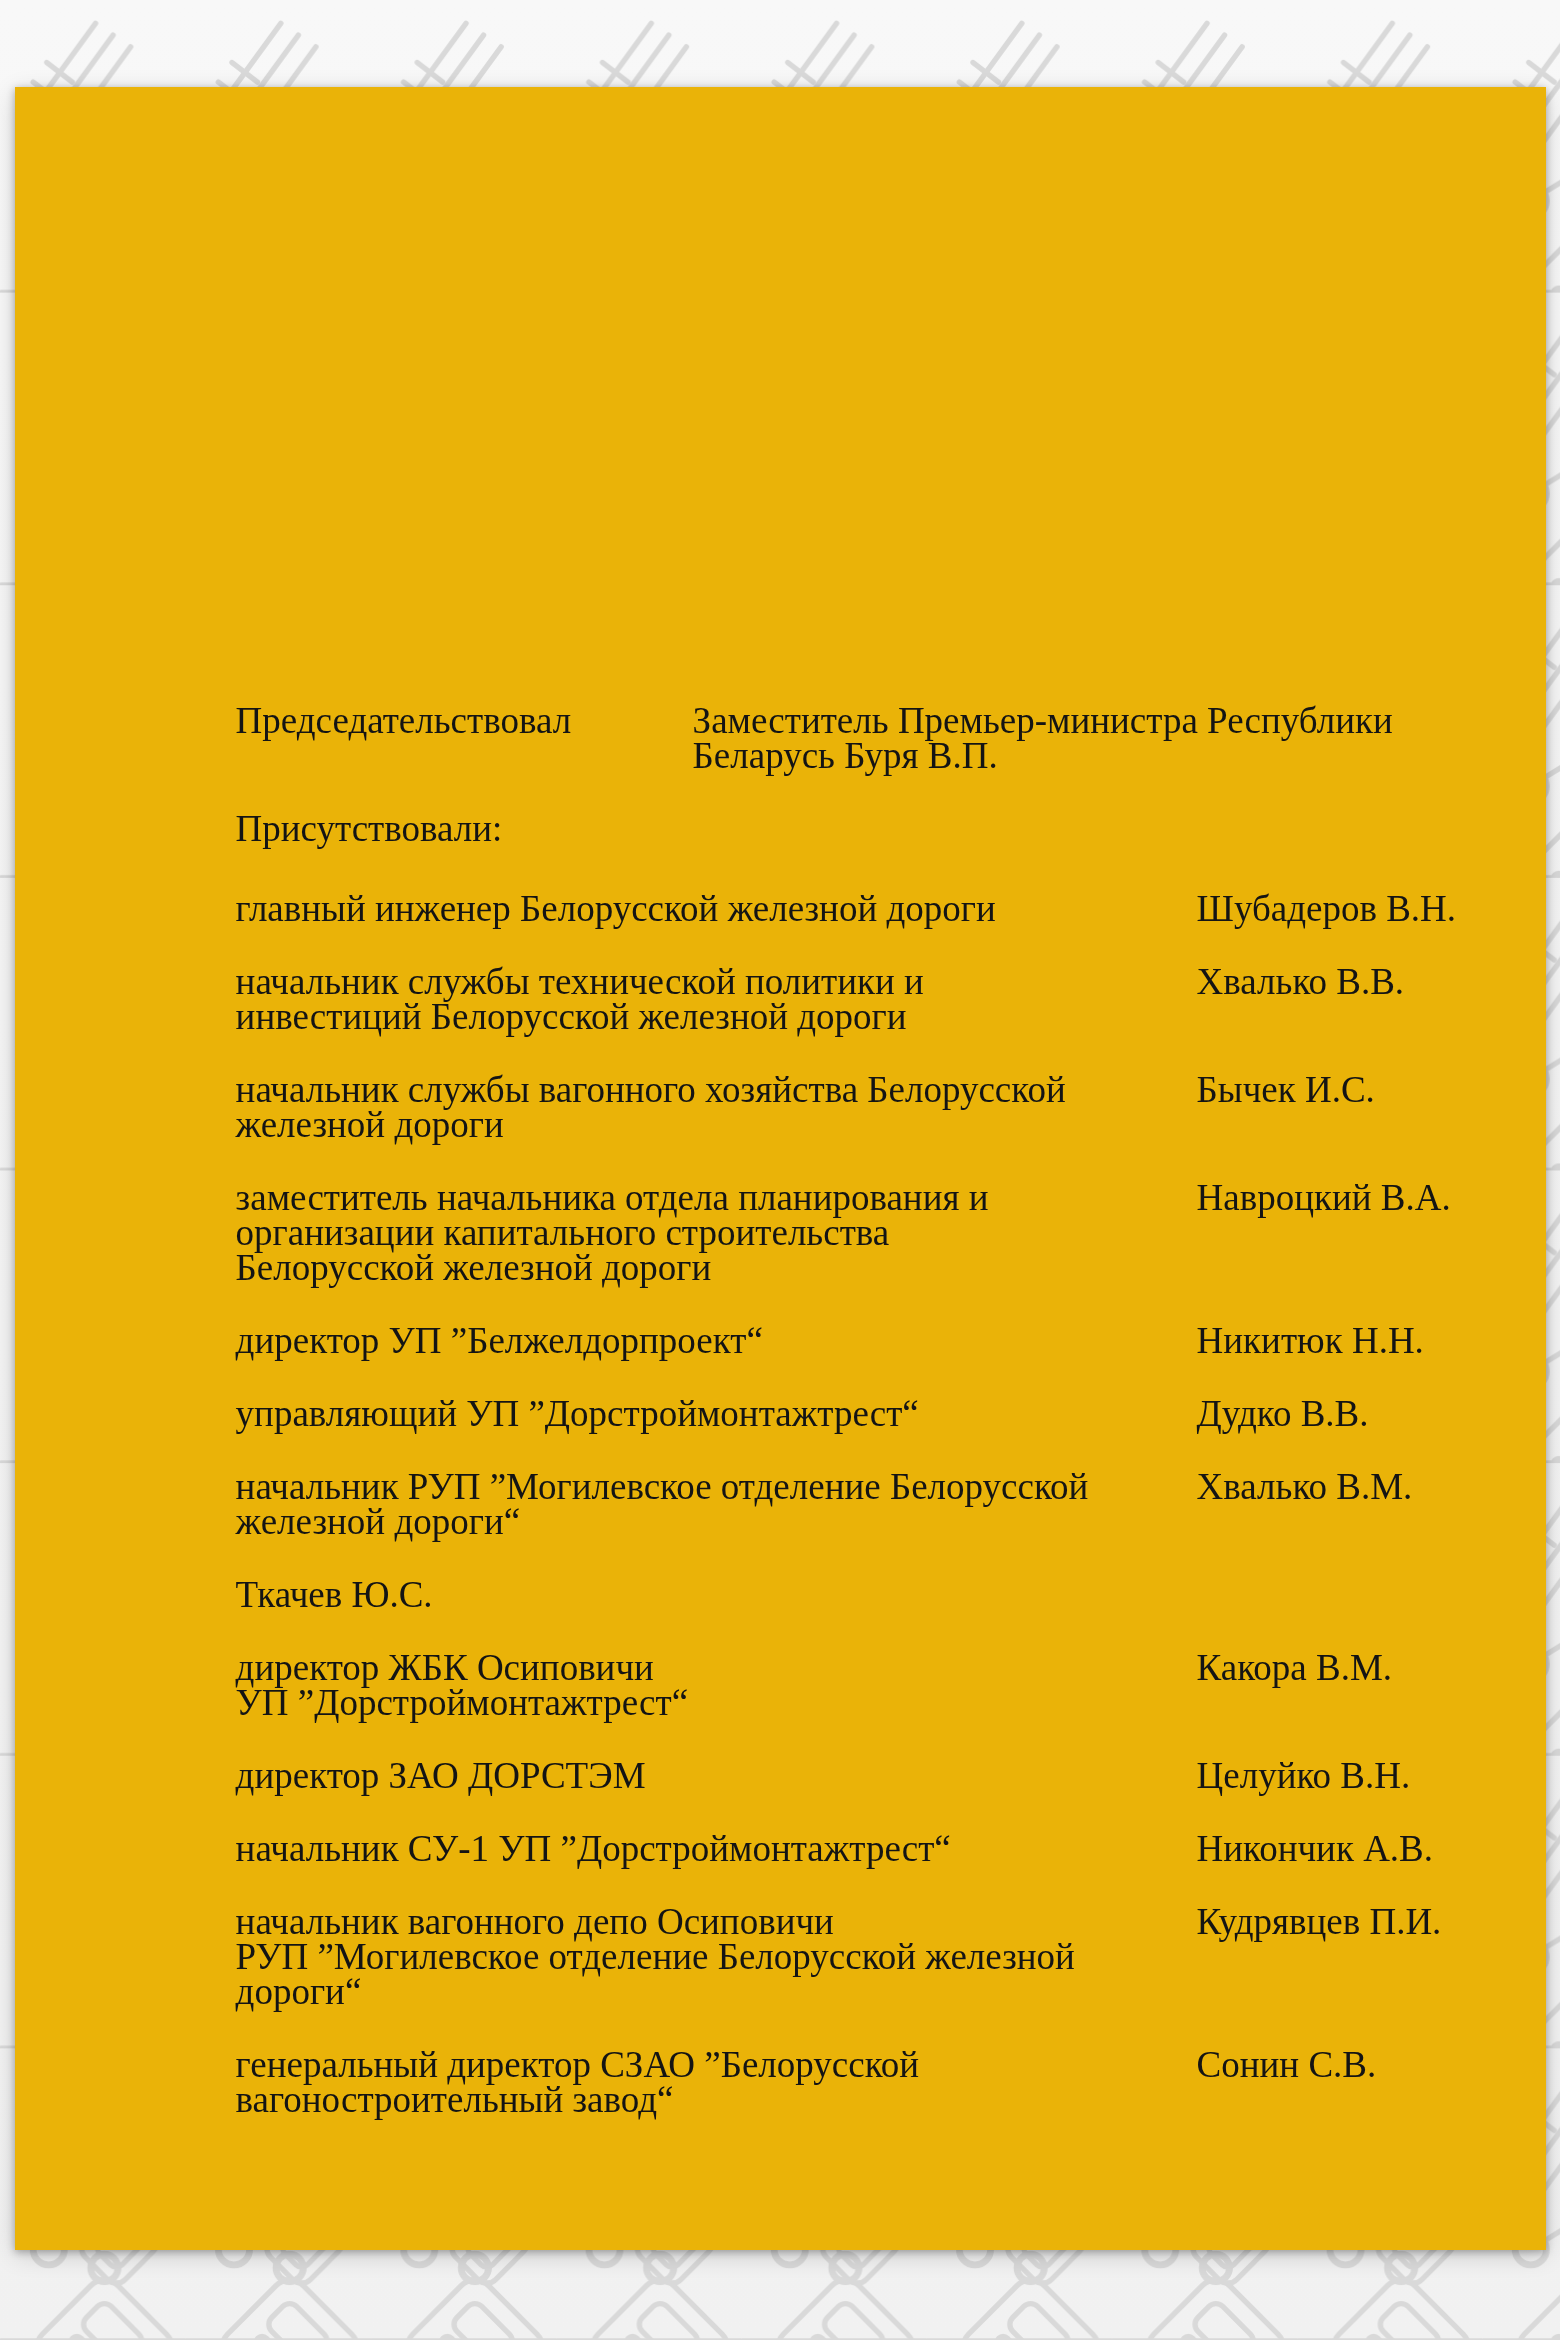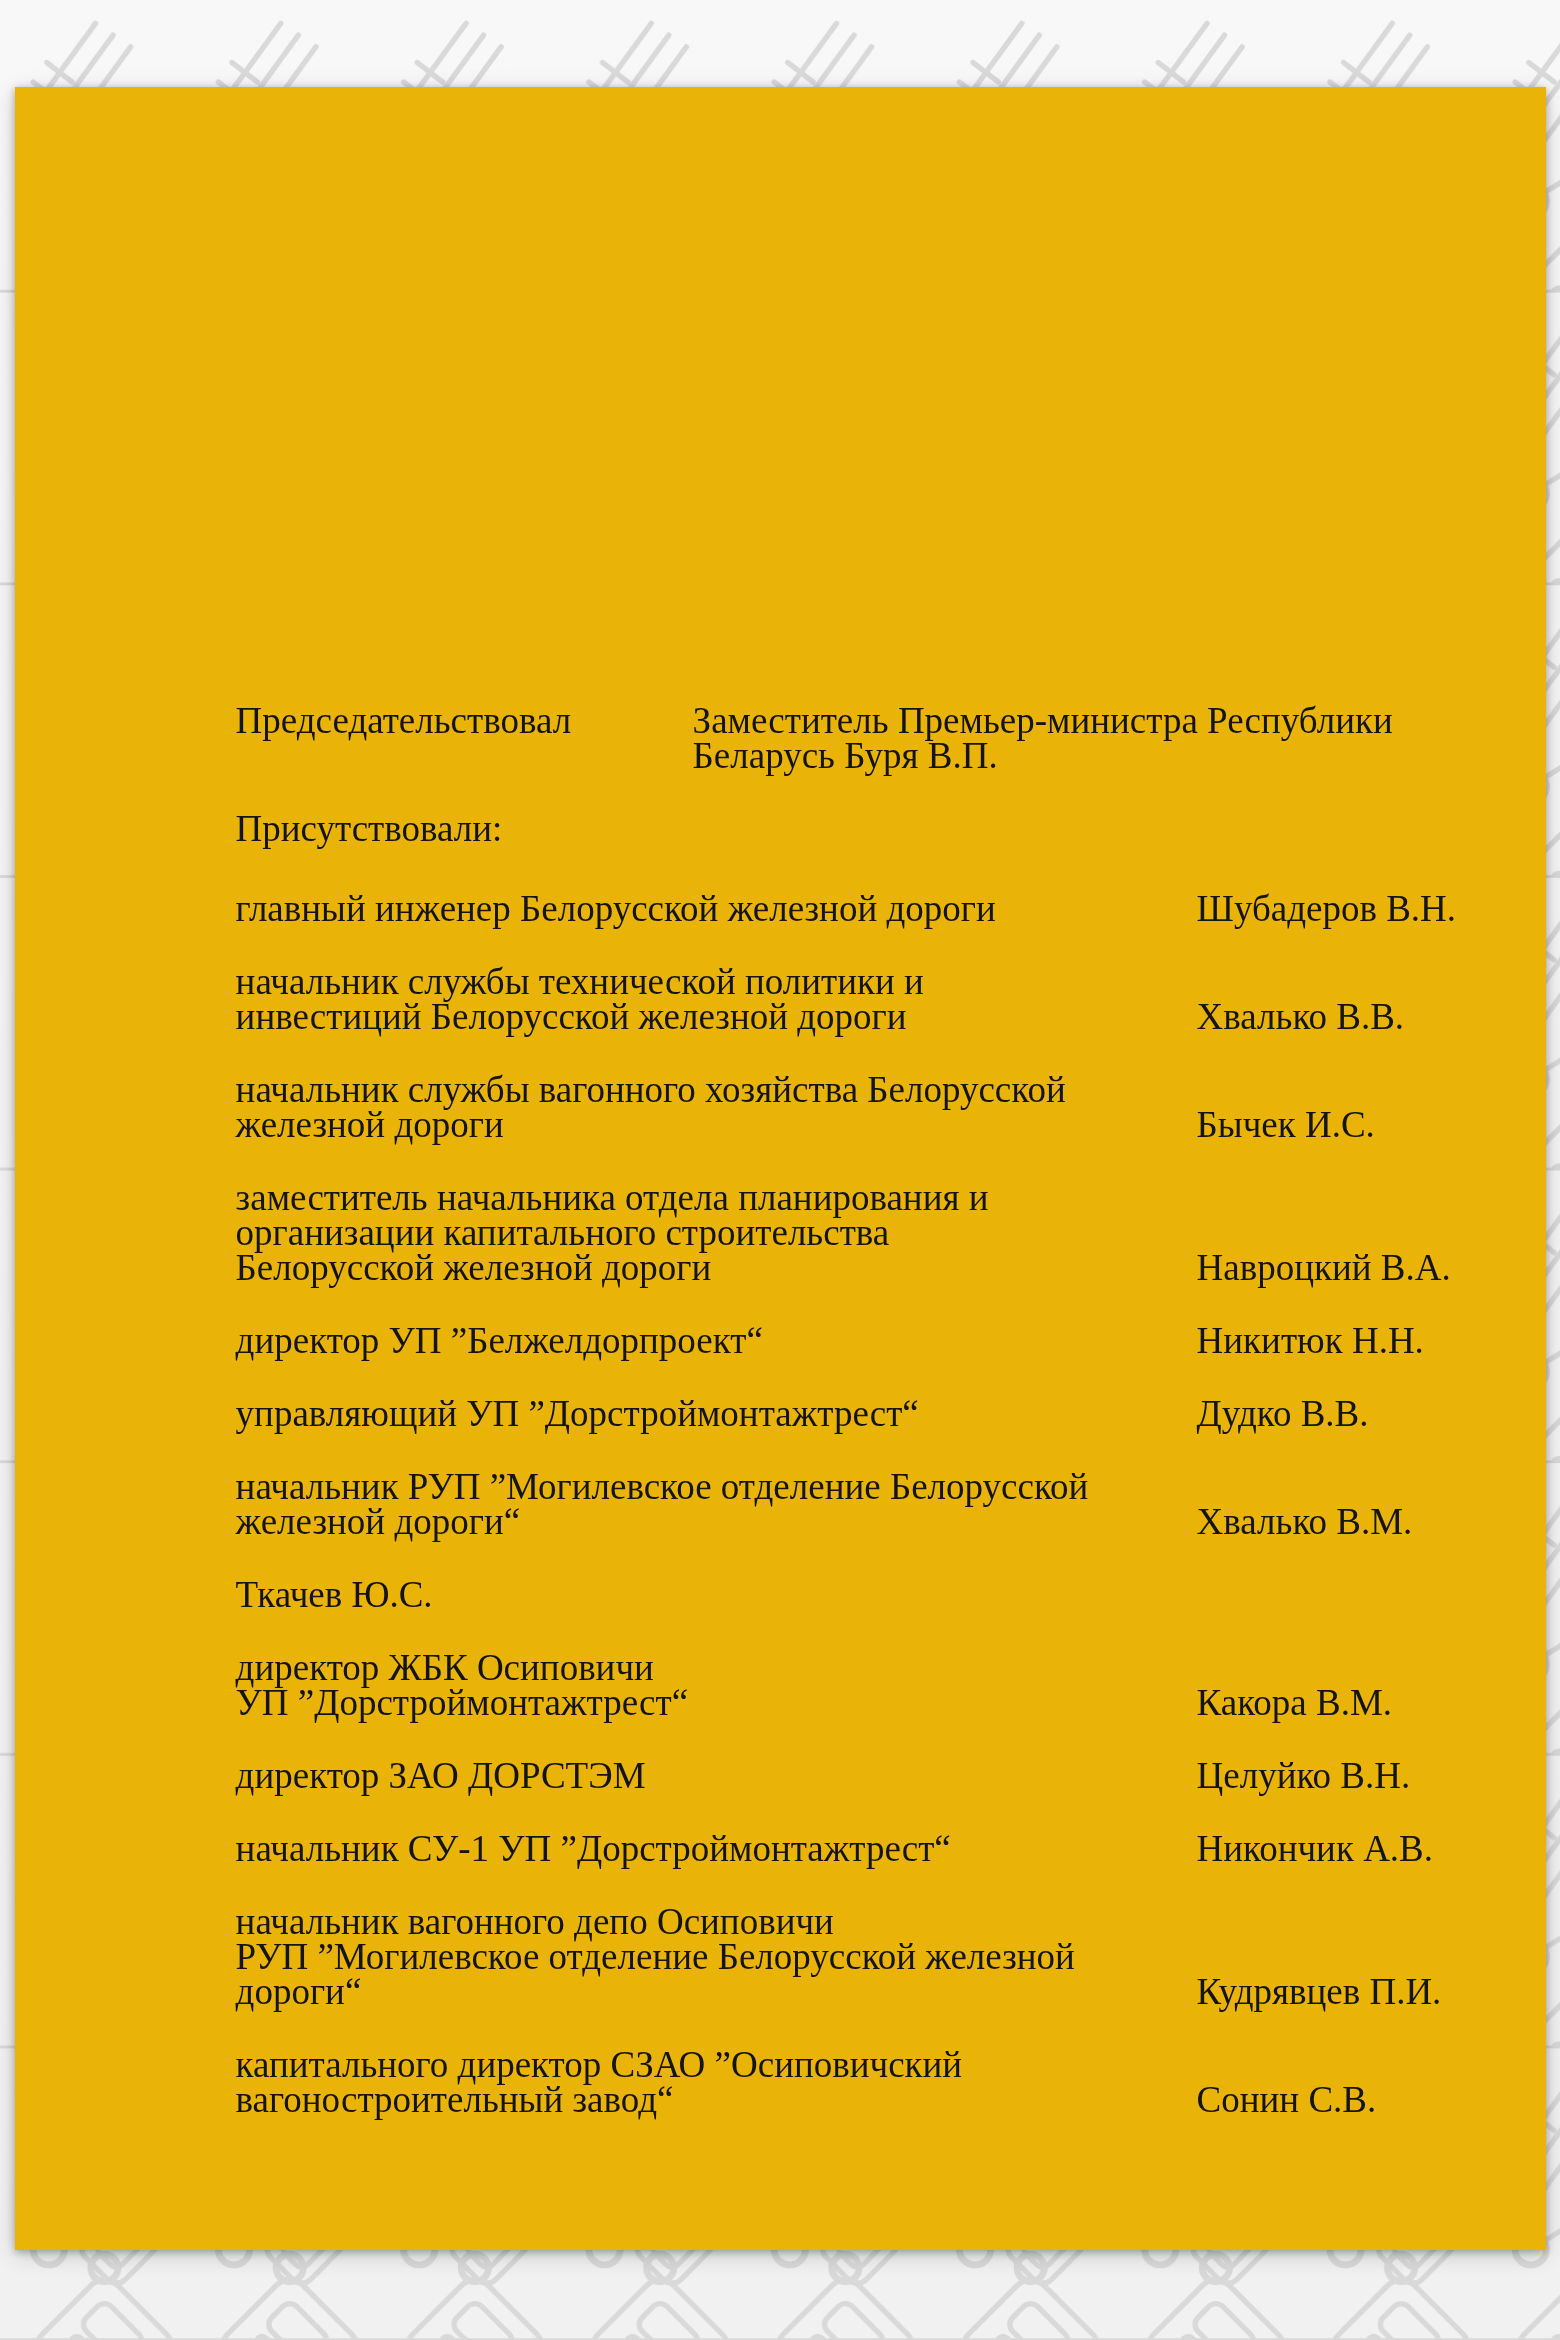--- a/index.html
+++ b/index.html
@@ -27,21 +27,21 @@
     left: 221px; top: 616px; right: 39px;
     color: #141414;
     font-size: 37px;
     line-height: 35px;
   }
   .lines { white-space: pre-line; }
   .chair-row { display: flex; align-items: flex-start; }
   .chair-label { flex: 0 0 457px; }
   .chair-value { flex: 1 1 auto; }
   .attendees-heading { margin-top: 38px; margin-bottom: 45px; }
-  .attendee-row { display: flex; align-items: flex-end; }
+  .attendee-row { display: flex; align-items: flex-start; }
   .attendee-row + .attendee-row { margin-top: 38px; }
   .attendee-role { flex: 0 0 961px; }
   .attendee-name { flex: 0 0 auto; }
 </style>
 </head>
 <body>
 
 <svg class="bg-pattern" xmlns="http://www.w3.org/2000/svg" viewBox="0 0 1600 2400" preserveAspectRatio="none">
   <defs>
     <pattern id="tile" width="190" height="300" patternUnits="userSpaceOnUse">
@@ -140,20 +140,20 @@
       <div class="attendee-role lines">начальник СУ-1 УП ”Дорстроймонтажтрест“</div>
       <div class="attendee-name">Никончик А.В.</div>
     </div>
     <div class="attendee-row">
       <div class="attendee-role lines">начальник вагонного депо Осиповичи
 РУП ”Могилевское отделение Белорусской железной
 дороги“</div>
       <div class="attendee-name">Кудрявцев П.И.</div>
     </div>
     <div class="attendee-row">
-      <div class="attendee-role lines">капитального директор СЗАО ”Осиповичский
+      <div class="attendee-role lines">генеральный директор СЗАО ”Белорусской
 вагоностроительный завод“</div>
       <div class="attendee-name">Сонин С.В.</div>
     </div>
 
   </div>
 </div>
 
 
 </body></html>

